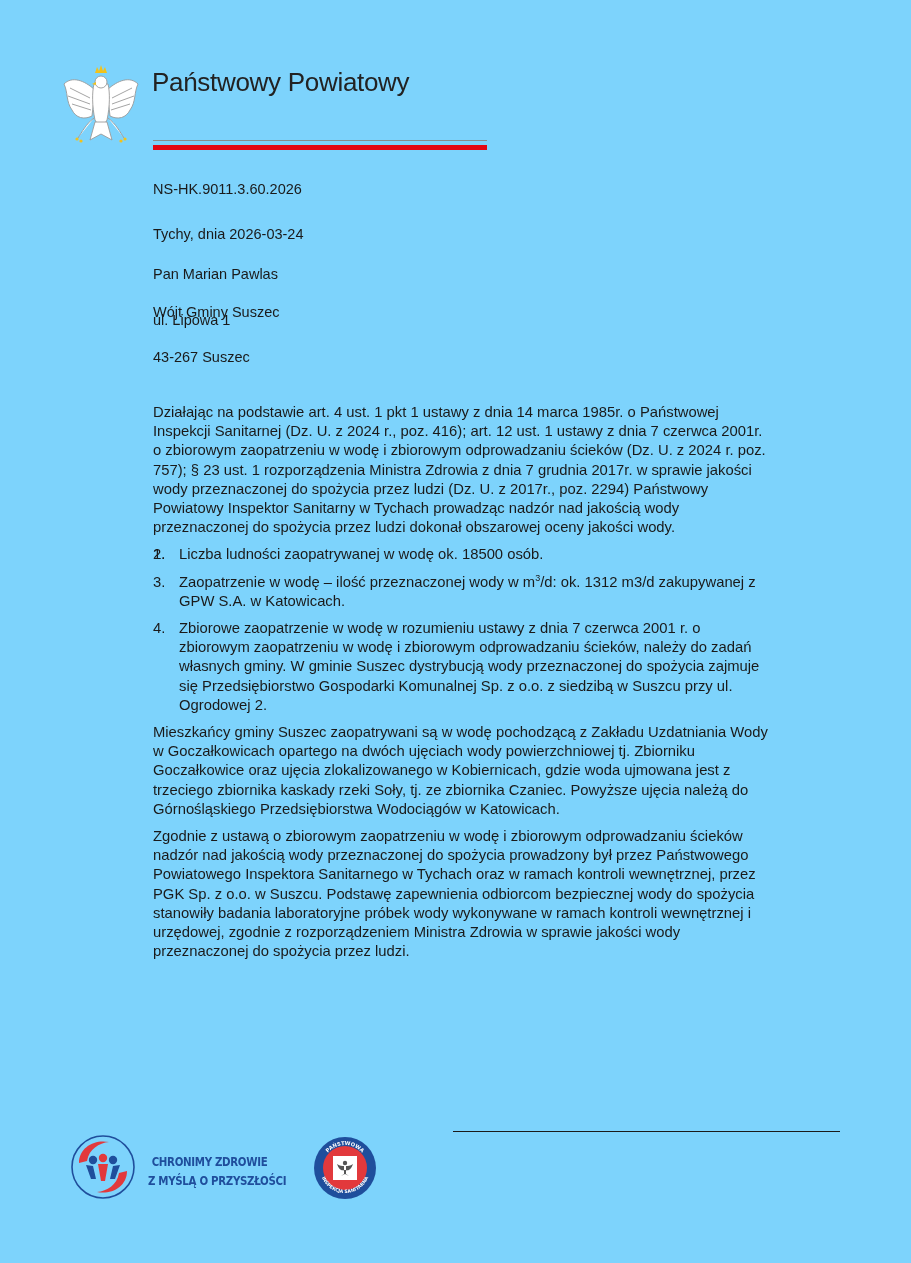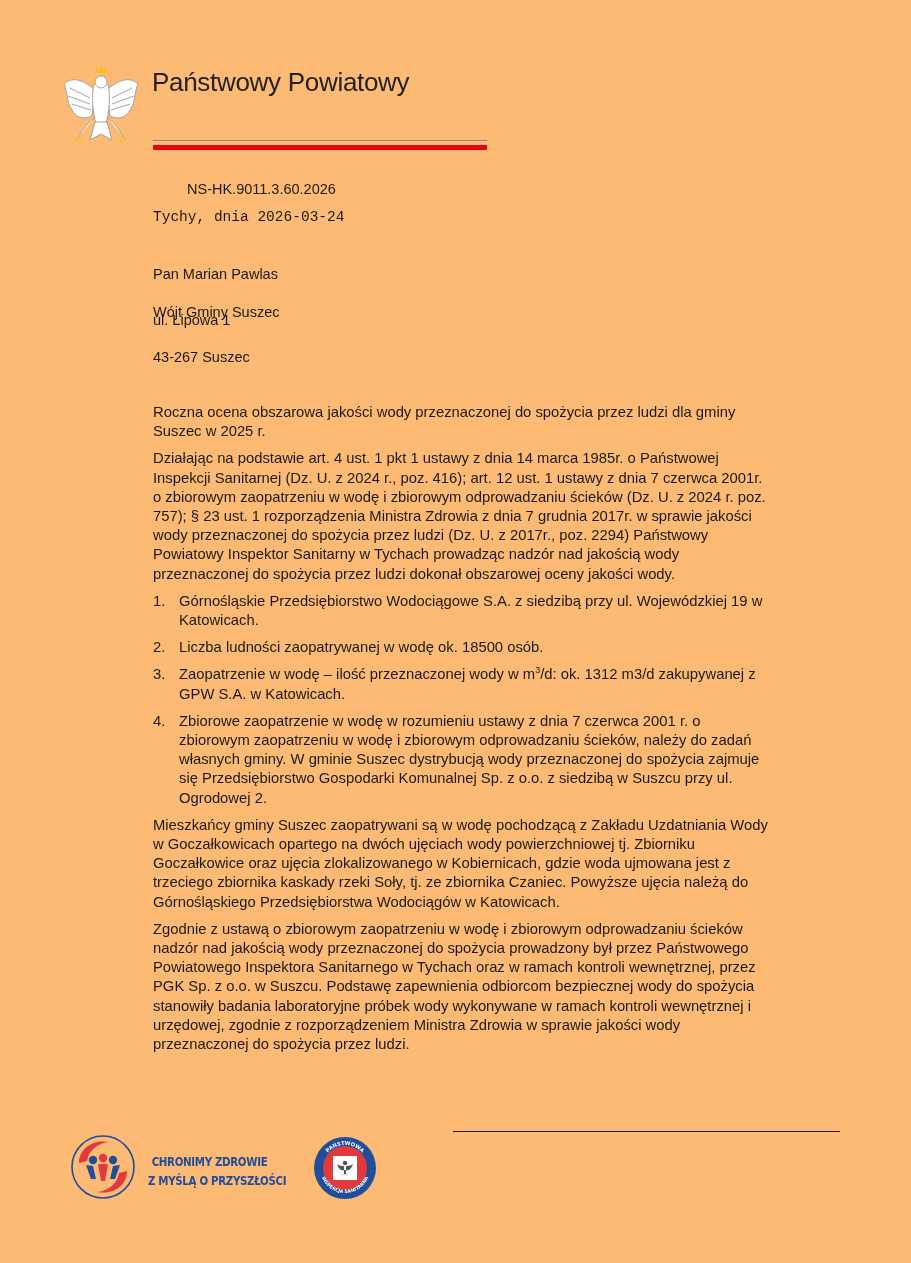--- a/index.html
+++ b/index.html
@@ -1,18 +1,18 @@
 <!DOCTYPE html>
 <html><head>
 <meta charset="utf-8">
 <style>
   html, body { margin: 0; padding: 0; background: #ffffff; }
   body { width: 911px; height: 1263px; position: relative; overflow: hidden;
          font-family: "Liberation Sans", sans-serif; color: #1a1a1a; }
-  .page { position: absolute; left: 0; top: 0; width: 911px; height: 1263px; background: #fdba74; }
+  .page { position: absolute; left: 0; top: 0; width: 911px; height: 1263px; background: #7dd3fc; }
 
   
   .eagle { position: absolute; left: 62px; top: 62px; width: 78px; height: 90px; }
   .header-title { position: absolute; left: 152px; top: 68px; font-size: 26px; line-height: 29px;
                   color: #222; letter-spacing: -0.3px; }
   .header-title div { white-space: nowrap; }
   .header-rule-grey { position: absolute; left: 153px; top: 140px; width: 334px; height: 1px; background: #8a8a8a; }
   .header-rule-red { position: absolute; left: 153px; top: 145px; width: 334px; height: 5px; background: #e30613; }
 
   
@@ -70,36 +70,34 @@
     <circle cx="63" cy="77" r="1.6" fill="#f2c21b"></circle>
     <circle cx="59" cy="79" r="1.6" fill="#f2c21b"></circle>
   </svg>
 
   <div class="header-title">
     <div>Państwowy Powiatowy</div>
   </div>
   <div class="header-rule-grey"></div>
   <div class="header-rule-red"></div>
 
-  <div class="meta-line" style="top:181px;margin-left:34px;">NS-HK.9011.3.60.2026</div>
-  <div class="meta-line" style="top:209px;font-family:Liberation Mono, monospace;">Tychy, dnia 2026-03-24</div>
+  <div class="meta-line" style="top:181px;">NS-HK.9011.3.60.2026</div>
+  <div class="meta-line" style="top:226px;">Tychy, dnia 2026-03-24</div>
 
   <div class="meta-line" style="top:266px;">Pan Marian Pawlas</div>
   <div class="meta-line" style="top:304px;">Wójt Gminy Suszec</div>
   <div class="meta-line" style="top:312px;">ul. Lipowa 1</div>
   <div class="meta-line" style="top:349px;text-align:center;">43-267 Suszec</div>
 
   <div class="body">
-    <p>Roczna ocena obszarowa jakości wody przeznaczonej do spożycia przez ludzi dla gminy Suszec w 2025 r.</p>
     <p>Działając na podstawie art. 4 ust. 1 pkt 1 ustawy z dnia 14 marca 1985r. o Państwowej Inspekcji Sanitarnej (Dz. U. z 2024 r., poz. 416); art. 12 ust. 1 ustawy z dnia 7 czerwca 2001r. o zbiorowym zaopatrzeniu w wodę i zbiorowym odprowadzaniu ścieków (Dz. U. z 2024 r. poz. 757); § 23 ust. 1 rozporządzenia Ministra Zdrowia z dnia 7 grudnia  2017r. w sprawie jakości wody przeznaczonej do spożycia przez ludzi (Dz. U. z 2017r., poz. 2294) Państwowy Powiatowy Inspektor Sanitarny w Tychach prowadząc nadzór nad jakością wody przeznaczonej do spożycia przez ludzi dokonał obszarowej oceny jakości wody.</p>
 
     <ol class="list">
       <li>
         <span class="num">1.</span>
-        <div class="sub">Górnośląskie Przedsiębiorstwo Wodociągowe S.A. z siedzibą przy ul. Wojewódzkiej 19 w Katowicach.</div>
       </li>
       <li>
         <span class="num">2.</span>
         <div>Liczba ludności zaopatrywanej w wodę ok. 18500 osób.</div>
       </li>
       <li>
         <span class="num">3.</span>
         <div><span>Zaopatrzenie w wodę – ilość przeznaczonej wody w m</span><sup>3</sup><span>/d: ok. 1312 m3/d zakupywanej z GPW S.A. w Katowicach.</span></div>
       </li>
       <li>

